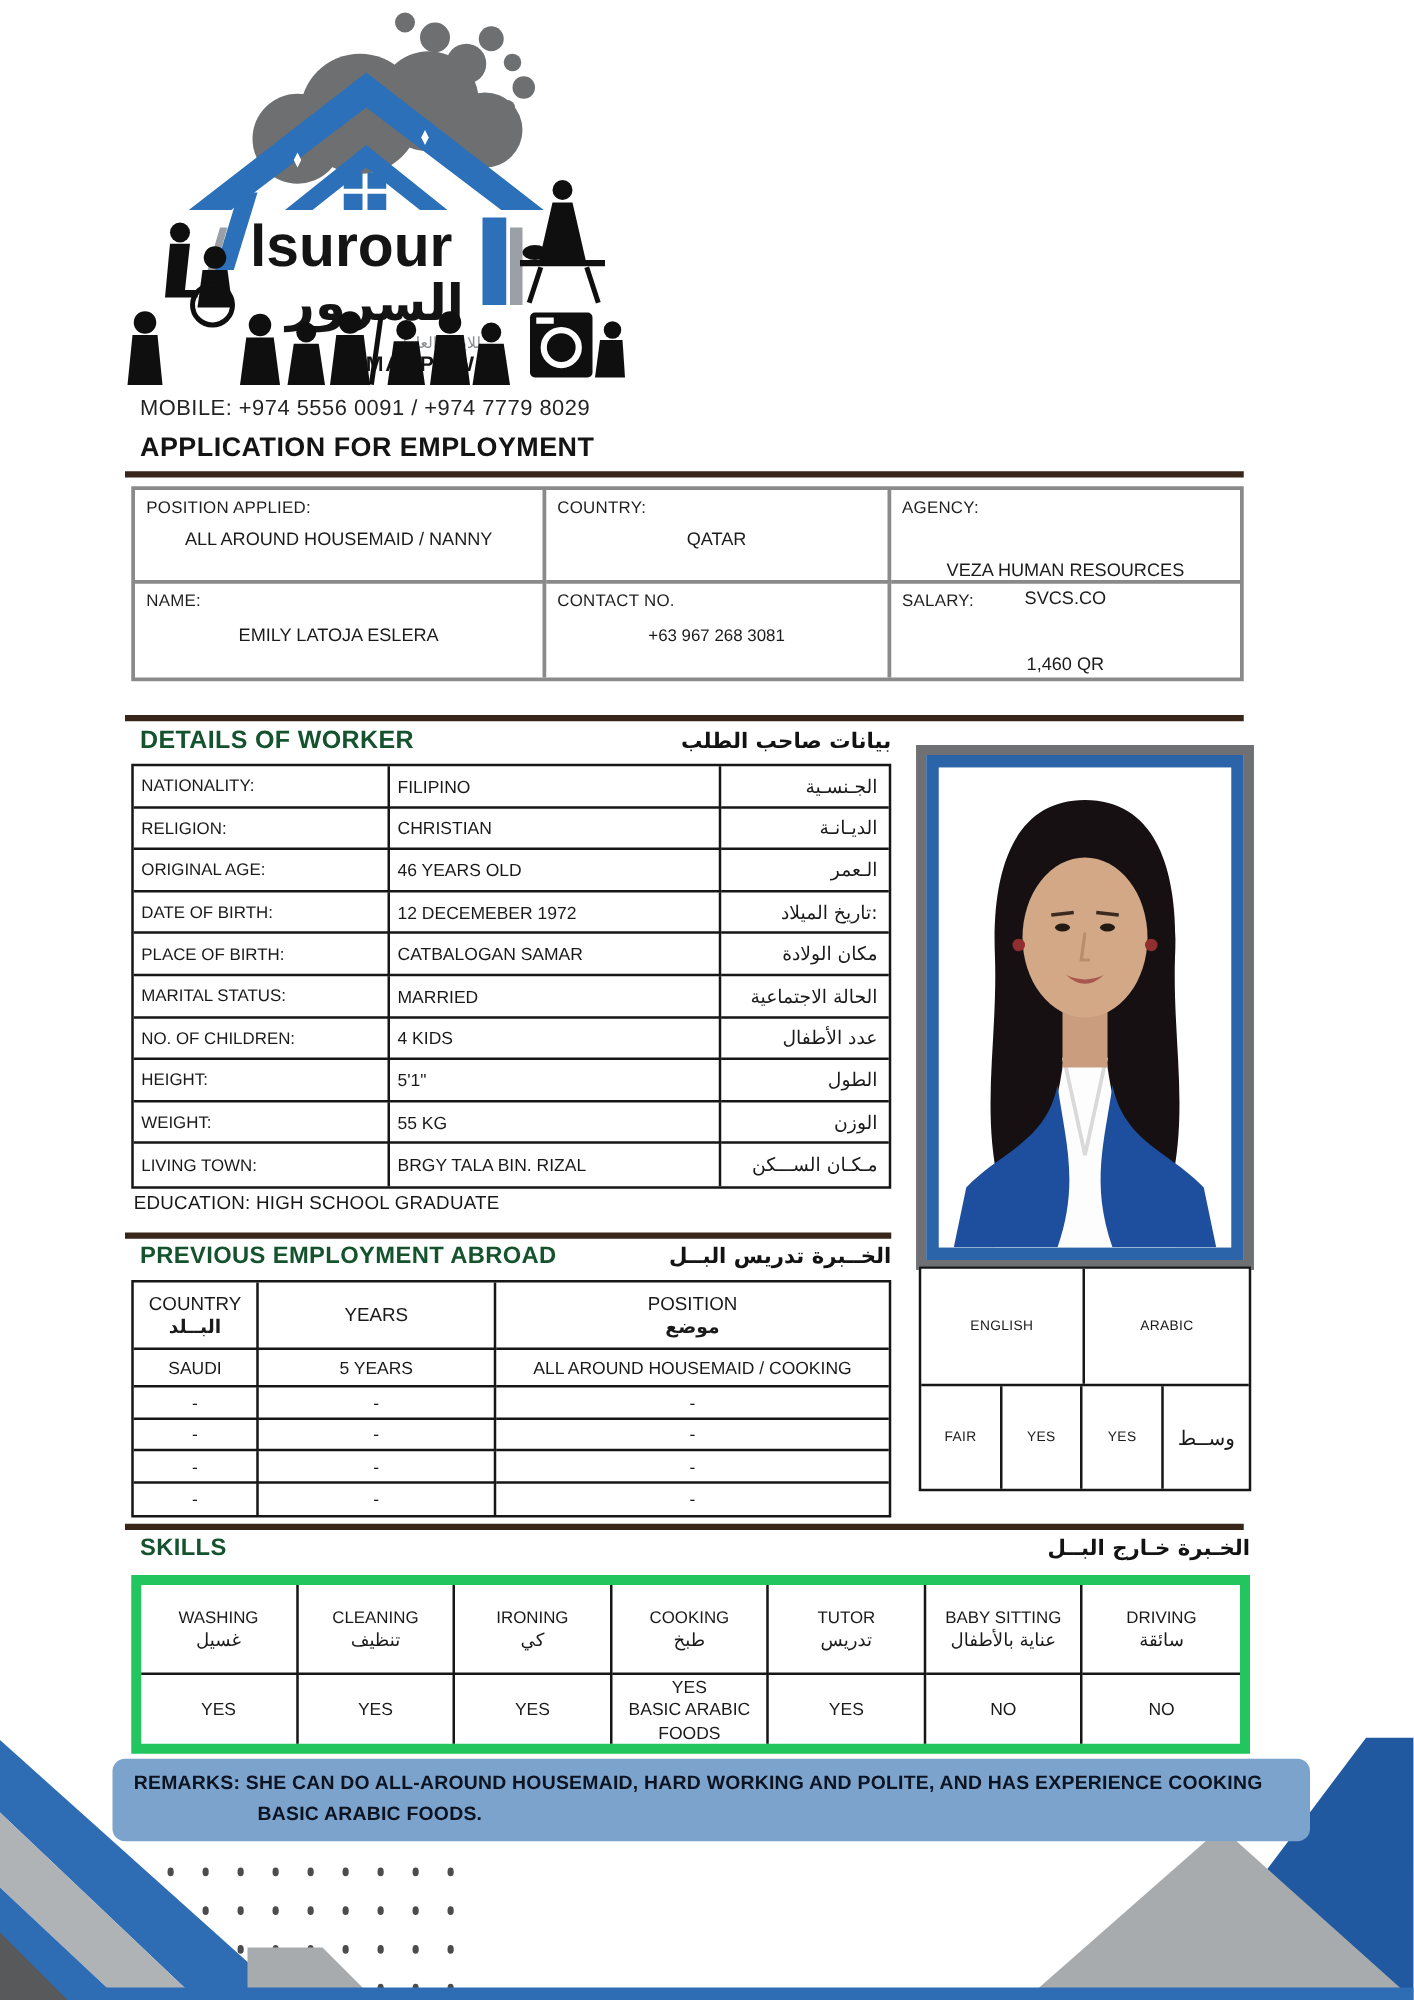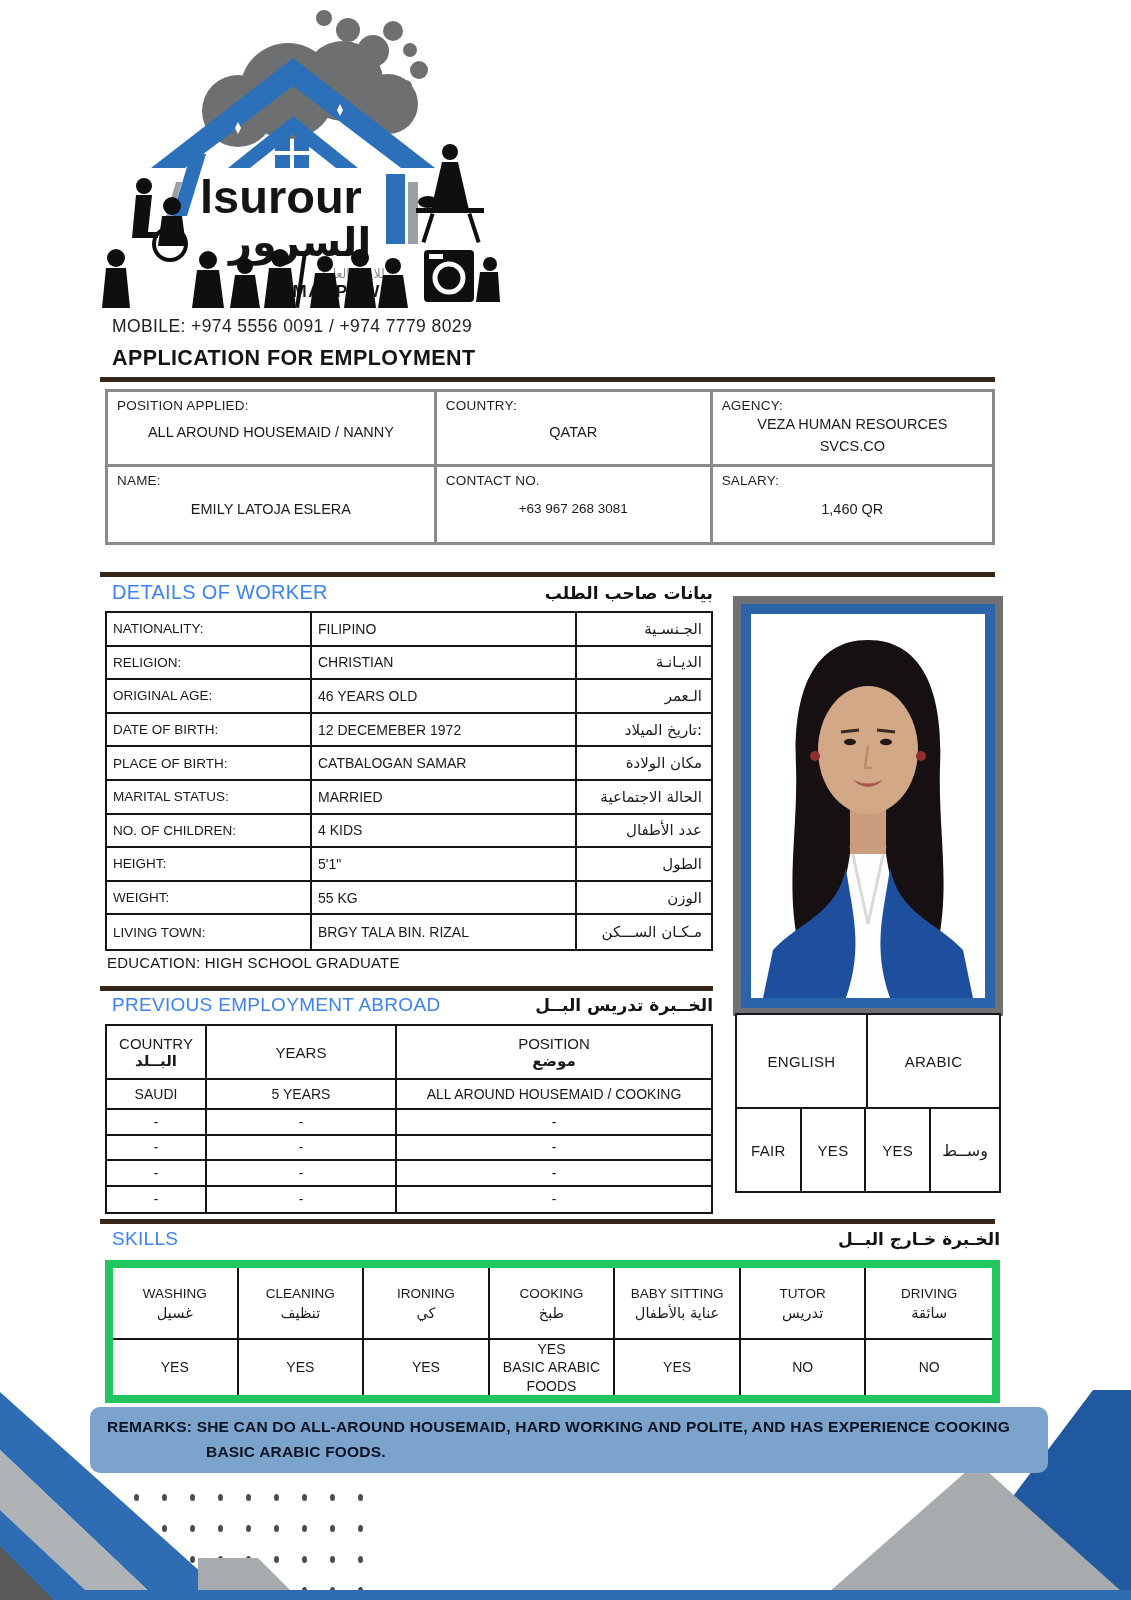--- a/index.html
+++ b/index.html
@@ -18,29 +18,29 @@
   .rule { position:absolute; height:5px; background:#38261a; }
 
   
   .app-table {
     left:105px; top:389px; width:890px; height:156px;
     border:3px solid #8a8a8a; display:grid;
     grid-template-columns:37.2% 31.2% 31.6%; grid-template-rows:50% 50%;
     background:#fff;
   }
   .app-cell { border-right:3px solid #8a8a8a; border-bottom:3px solid #8a8a8a; display:flex; flex-direction:column; padding:6px 9px; }
-  .app-cell.last-col { border-right:none; }
+  .app-cell.last-col { border-right:none;gap:33px; }
   .app-cell.last-row { border-bottom:none; }
   .cell-label { font-size:13.5px; color:#1f1f1f; letter-spacing:.2px; }
   .cell-value { flex:1; display:flex; align-items:center; justify-content:center; text-align:center;
                 font-size:14.5px; color:#1b1b1b; padding-bottom:6px; white-space:pre-line; line-height:1.55; }
 
   
   .sec-head { position:absolute; display:flex; justify-content:space-between; align-items:baseline; }
-  .sec-title { font-size:20px; font-weight:normal; letter-spacing:.3px; color:#3b82f6;text-align:center; }
+  .sec-title { font-size:20px; font-weight:bold; letter-spacing:.3px; color:#14532d;text-align:center; }
   .sec-title-ar { font-size:17px; font-weight:bold; color:#131313; }
 
   
   .details-table {
     left:105px; top:611px; width:608px; height:340px;
     border:2px solid #161616; display:grid;
     grid-template-columns:205px 265px 1fr; grid-auto-rows:1fr; background:#fff;
   }
   .d-cell { border-right:2px solid #161616; border-bottom:2px solid #161616; display:flex; align-items:center;
             font-size:13.5px; padding:2px 6px; color:#1a1a1a; }
@@ -66,21 +66,21 @@
   .e-row-last { border-bottom:none !important; }
   .e-head { font-size:15px; }
   .e-head .arabic { font-size:15px; font-weight:bold; }
 
   
   .lang-table { left:735px; top:1013px; width:266px; height:180px; border:2px solid #161616; background:#fff;
                 display:grid; grid-template-rows:94px 1fr; }
   .lang-top { display:grid; grid-template-columns:1fr 1fr; border-bottom:2px solid #161616; }
   .lang-bottom { display:grid; grid-template-columns:1fr 1fr 1fr 1.05fr; }
   .l-cell { border-right:2px solid #161616; display:flex; align-items:center; justify-content:center;
-            font-size:15px; letter-spacing:.3px; color:#1a1a1a; }
+            font-size:11px; letter-spacing:.3px; color:#1a1a1a; }
   .l-cell.last-col { border-right:none; }
   .l-cell.ar { font-size:16px; }
 
   
   .skills-table {
     left:105px; top:1260px; width:895px; height:143px;
     border:8px solid #22c55e; display:grid;
     grid-template-columns:repeat(7,1fr); grid-template-rows:72px 1fr; background:#fff;
   }
   .s-cell { border-right:2px solid #161616; border-bottom:2px solid #161616; display:flex; flex-direction:column;
@@ -362,26 +362,26 @@
   </div>
   <div class="s-cell">
     <span>IRONING</span>
     <span class="arabic">كي</span>
   </div>
   <div class="s-cell">
     <span>COOKING</span>
     <span class="arabic">طبخ</span>
   </div>
   <div class="s-cell">
+    <span>TUTOR</span>
+    <span class="arabic">تدريس</span>
+  </div>
+  <div class="s-cell">
     <span>BABY SITTING</span>
     <span class="arabic">عناية بالأطفال</span>
-  </div>
-  <div class="s-cell">
-    <span>TUTOR</span>
-    <span class="arabic">تدريس</span>
   </div>
   <div class="s-cell last-col">
     <span>DRIVING</span>
     <span class="arabic">سائقة</span>
   </div>
 
   <div class="s-cell value">YES</div>
   <div class="s-cell value">YES</div>
   <div class="s-cell value">YES</div>
   <div class="s-cell value">YES

